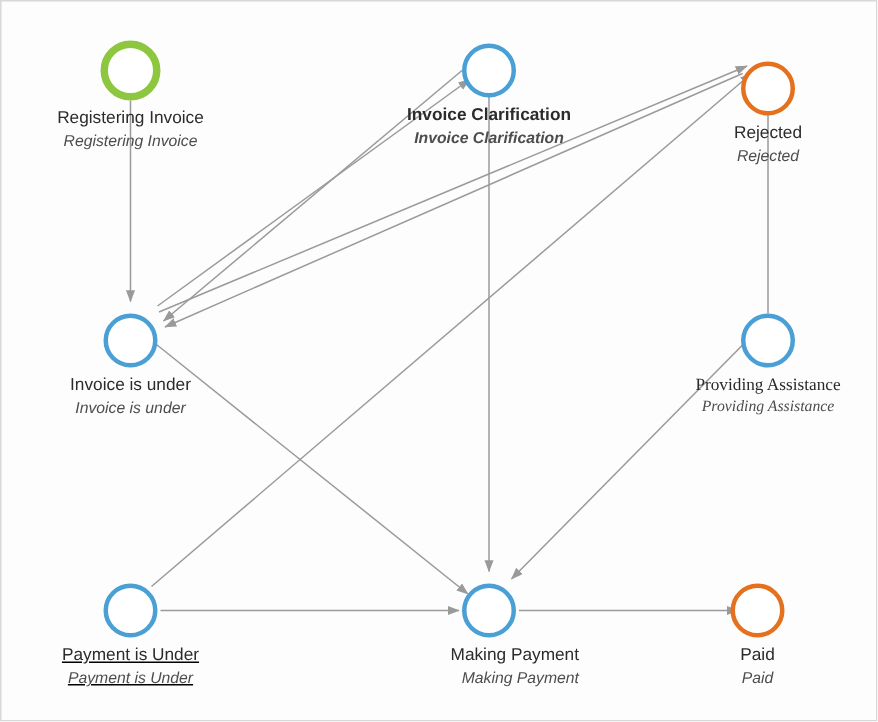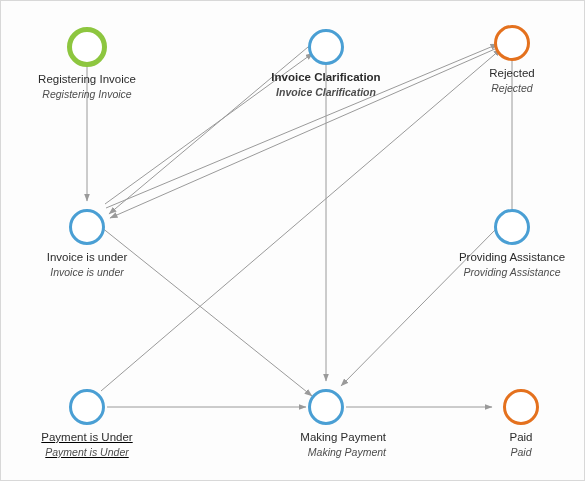--- a/index.html
+++ b/index.html
@@ -102,49 +102,49 @@
     <div class="label">Registering Invoice</div>
     <div class="sublabel">Registering Invoice</div>
   </div>
 
   <div class="node" style="left:325px; top:28px;font-weight:bold;">
     <div class="ring blue"></div>
     <div class="label">Invoice Clarification</div>
     <div class="sublabel">Invoice Clarification</div>
   </div>
 
-  <div class="node" style="left:511px; top:24px;">
+  <div class="node" style="left:511px; top:40px;">
     <div class="ring orange"></div>
     <div class="label">Rejected</div>
     <div class="sublabel">Rejected</div>
   </div>
 
   <div class="node" style="left:86px; top:208px;">
     <div class="ring blue"></div>
     <div class="label">Invoice is under</div>
     <div class="sublabel">Invoice is under</div>
   </div>
 
-  <div class="node" style="left:511px; top:208px;">
+  <div class="node" style="left:511px; top:208px;font-family:Liberation Serif, serif;">
     <div class="ring blue"></div>
     <div class="label">Providing Assistance</div>
     <div class="sublabel">Providing Assistance</div>
   </div>
 
   <div class="node" style="left:86px; top:388px;text-decoration:underline;">
     <div class="ring blue"></div>
     <div class="label">Payment is Under</div>
     <div class="sublabel">Payment is Under</div>
   </div>
 
   <div class="node" style="left:325px; top:388px;text-align:right;">
     <div class="ring blue"></div>
     <div class="label">Making Payment</div>
     <div class="sublabel">Making Payment</div>
   </div>
 
-  <div class="node" style="left:520px; top:388px;">
+  <div class="node" style="left:504px; top:388px;">
     <div class="ring orange"></div>
     <div class="label">Paid</div>
     <div class="sublabel">Paid</div>
   </div>
 
 </div>
 
 </body></html>

